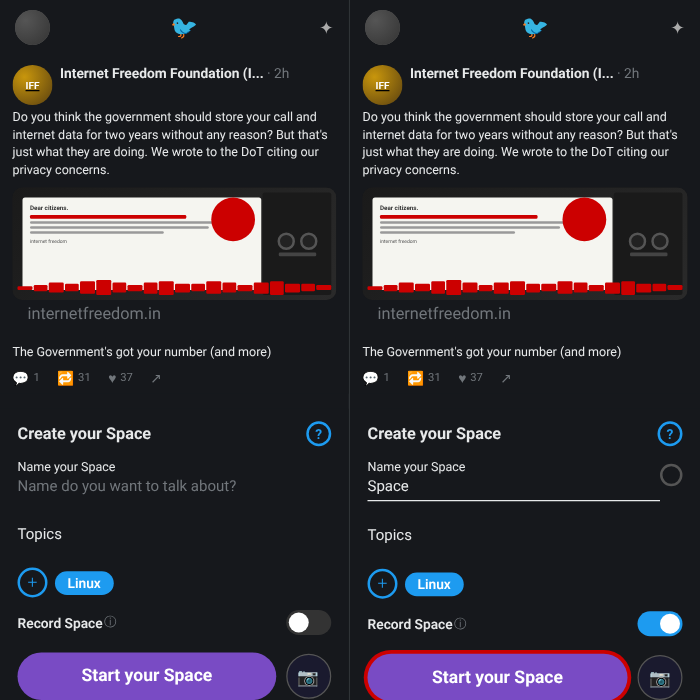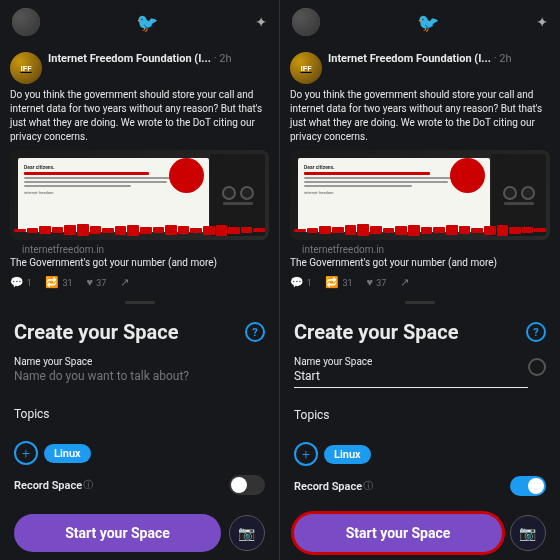--- a/index.html
+++ b/index.html
@@ -168,23 +168,23 @@
       display: flex;
       align-items: center;
       gap: 1px;
     }
     .wave-bar {
       background: #cc0000;
       border-radius: 1px;
       flex: 1;
     }
     .tweet-link-text {
-      font-size: 10px;
+      font-size: 13px;
       color: #71767b;
-      margin-bottom: 2px;
+      margin-bottom: 18px;
       padding-left: 12px;
     }
     .tweet-link-title {
       font-size: 10px;
       color: #e7e9ea;
       margin-bottom: 6px;
     }
     .tweet-actions {
       display: flex;
       align-items: center;
@@ -219,21 +219,21 @@
       display: flex;
       flex-direction: column;
     }
     .sheet-header {
       display: flex;
       align-items: center;
       justify-content: space-between;
       margin-bottom: 12px;
     }
     .sheet-title {
-      font-size: 20px;
+      font-size: 13px;
       font-weight: 700;
       color: #e7e9ea;
     }
     .help-icon {
       width: 20px;
       height: 20px;
       border-radius: 50%;
       border: 2px solid #1d9bf0;
       display: flex;
       align-items: center;
@@ -606,21 +606,21 @@
   </div>
       <div class="divider"></div>
       <div class="bottom-sheet">
     <div class="sheet-header">
       <span class="sheet-title">Create your Space</span>
       <div class="help-icon">?</div>
     </div>
     <div class="field-row">
       <div class="field-content">
         <div class="field-label">Name your Space</div>
-        <div class="field-value has-value">Start</div>
+        <div class="field-value has-value">Space</div>
       </div>
       <div class="field-circle"></div>
     </div>
     <div class="topics-label">Topics</div>
     <div class="topics-row">
       <div class="add-topic-btn">+</div>
       <div class="topic-tag">Linux</div>
     </div>
     <div class="record-row">
       <div class="record-label-group">

